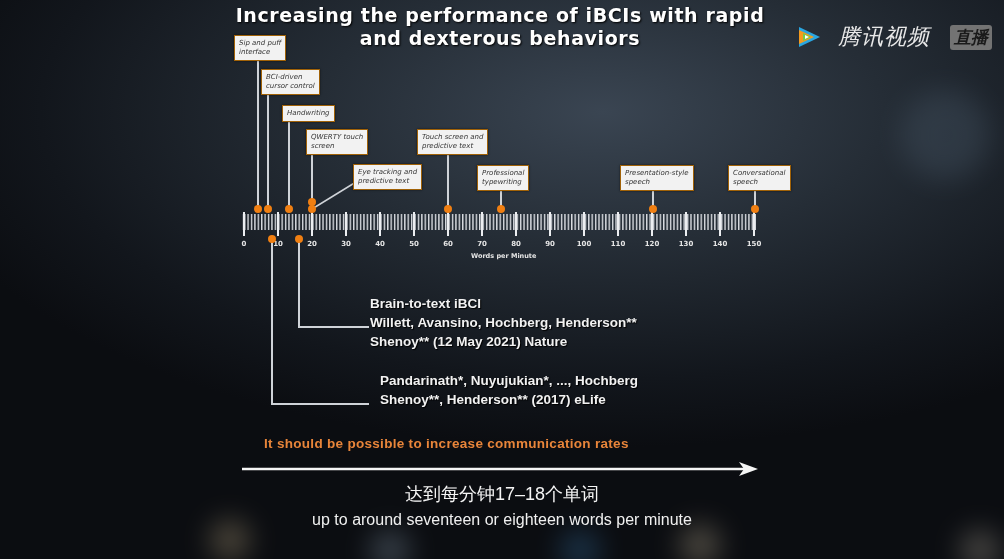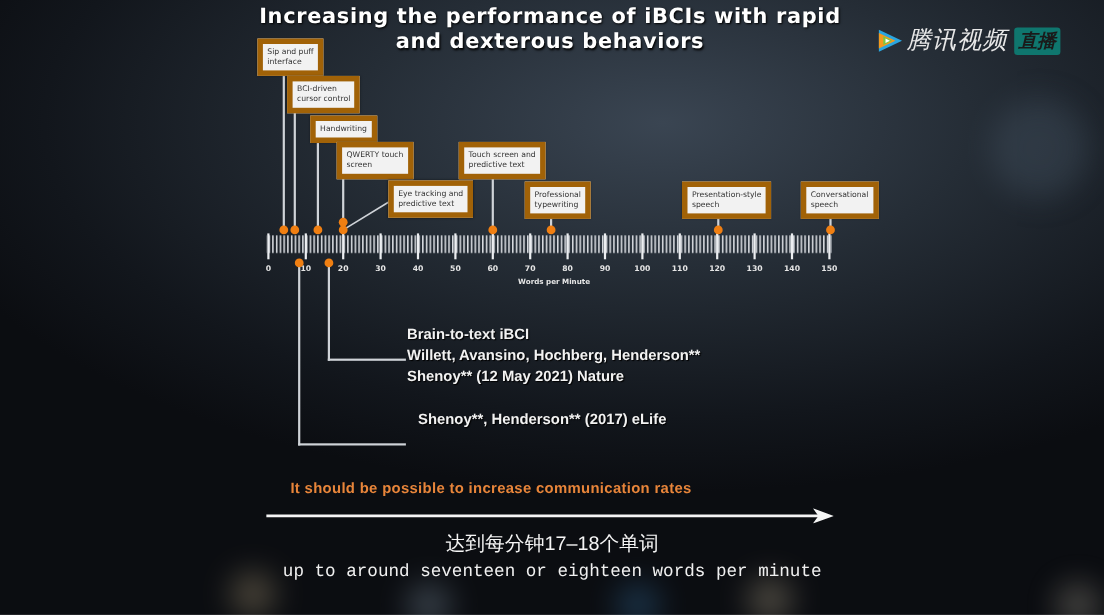--- a/index.html
+++ b/index.html
@@ -9,45 +9,45 @@
     font-family: "Liberation Sans", sans-serif;
     color: #fff;
   }
   .bokeh { position: absolute; border-radius: 50%; filter: blur(14px); opacity: 0.35; }
   .title {
     position: absolute; left: 220px; width: 560px; top: 4px;
     text-align: center; font-weight: bold; font-size: 19px; line-height: 23px;
     letter-spacing: 0.6px; color: #fff; text-shadow: 1px 1px 2px #000;
     font-family: "DejaVu Sans", sans-serif;
   }
-  .logo { position: absolute; left: 796px; top: 22px; display: flex; align-items: center; gap: 2px; }
+  .logo { position: absolute; left: 796px; top: 22px; display: flex; align-items: center; gap: 16px; }
   .logo-play { width: 26px; height: 26px; }
   .logo-text { font-size: 22px; color: #e8e8e8; font-style: italic; letter-spacing: 1px; font-family: "DejaVu Sans", sans-serif; }
   .logo-live {
-    background: #0f766e; color: #1a1a1a; font-weight: bold; font-size: 17px;
+    background: #737373; color: #1a1a1a; font-weight: bold; font-size: 17px;
     padding: 1px 4px; border-radius: 3px; font-style: italic; margin-left: 4px;
     font-family: "DejaVu Sans", sans-serif;
   }
   .tl-box {
     position: absolute; background: #f2f2f2; color: #333;
     font-size: 7px; line-height: 9px; padding: 3px 4px;
-    border: 5px solid #a16207; box-shadow: 0 0 2px rgba(0,0,0,.6);
-    font-family: "DejaVu Sans", sans-serif; white-space: nowrap;
+    border: 1px solid #a16207; box-shadow: 0 0 2px rgba(0,0,0,.6);
+    font-family: "DejaVu Sans", sans-serif; white-space: nowrap; font-style: italic;
   }
   .vline { position: absolute; width: 2px; background: #cfd3d8; }
   .dot { position: absolute; width: 8px; height: 8px; border-radius: 50%; background: #f07f12; margin-left: -4px; margin-top: -4px; }
   .ticks { position: absolute; left: 242px; top: 212px; width: 516px; height: 24px; }
   .axis-label { position: absolute; top: 240px; font-size: 7px; font-weight: bold; color: #e6e6e6; transform: translateX(-50%); font-family: "DejaVu Sans", sans-serif; }
   .axis-title { position: absolute; left: 471px; top: 252px; font-size: 6.5px; font-weight: bold; color: #e6e6e6; font-family: "DejaVu Sans", sans-serif; }
   .bracket { position: absolute; border-left: 2px solid #cfd3d8; border-bottom: 2px solid #cfd3d8; }
   .ref { position: absolute; font-weight: bold; font-size: 13.5px; line-height: 19px; color: #f2f2f2; text-shadow: 1px 1px 1px #000; }
   .orange-note { position: absolute; left: 264px; top: 436px; font-weight: bold; font-size: 13.5px; color: #e8853a; letter-spacing: 0.3px; }
   .arrow { position: absolute; left: 242px; top: 462px; width: 516px; height: 14px; }
   .sub-cn { position: absolute; left: 0; width: 1004px; top: 482px; text-align: center; font-size: 18px; color: #f5f5f5; font-family: Liberation Sans, sans-serif; }
-  .sub-en { position: absolute; left: 0; width: 1004px; top: 511px; text-align: center; font-size: 16px; color: #f0f0f0; font-family: Liberation Mono, monospace; }
+  .sub-en { position: absolute; left: 0; width: 1004px; top: 511px; text-align: center; font-size: 16px; color: #f0f0f0; }
 </style>
 </head>
 <body>
 
 <div class="bokeh" style="left:210px;top:520px;width:40px;height:40px;background:#c9b48a;"></div>
 <div class="bokeh" style="left:370px;top:530px;width:40px;height:40px;background:#8fa4b6;"></div>
 <div class="bokeh" style="left:560px;top:530px;width:40px;height:40px;background:#3a7bb0;"></div>
 <div class="bokeh" style="left:680px;top:525px;width:40px;height:40px;background:#d0c0a0;"></div>
 <div class="bokeh" style="left:960px;top:530px;width:40px;height:40px;background:#b8b0a0;"></div>
 <div class="bokeh" style="left:900px;top:90px;width:90px;height:90px;background:#4a5a6a;"></div>
@@ -175,20 +175,21 @@
 <div class="dot" style="left:755px;top:209px;"></div>
 <div class="dot" style="left:272px;top:239px;"></div>
 <div class="dot" style="left:299px;top:239px;"></div>
 
 <div class="ref" style="left:370px;top:294px;">
   <div>Brain-to-text iBCI</div>
   <div>Willett, Avansino, Hochberg, Henderson**</div>
   <div>Shenoy** (12 May 2021) Nature</div>
 </div>
 <div class="ref" style="left:380px;top:371px;">
+  <div>Pandarinath*, Nuyujukian*, ..., Hochberg</div>
   <div>Shenoy**, Henderson** (2017) eLife</div>
 </div>
 
 <div class="orange-note">It should be possible to increase communication rates</div>
 
 <svg class="arrow" viewBox="0 0 516 14">
   <line x1="0" y1="7" x2="504" y2="7" stroke="#f5f5f5" stroke-width="2.5"></line>
   <path d="M497 0 L516 7 L497 14 L502 7 Z" fill="#f5f5f5"></path>
 </svg>
 

